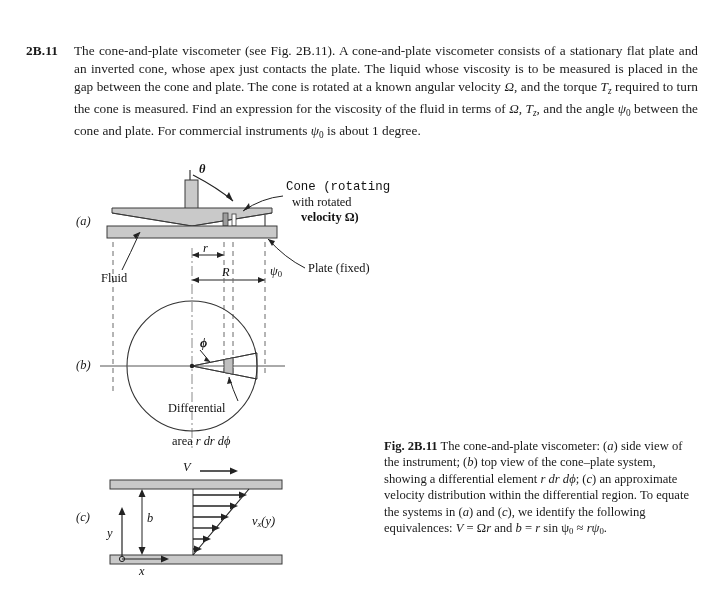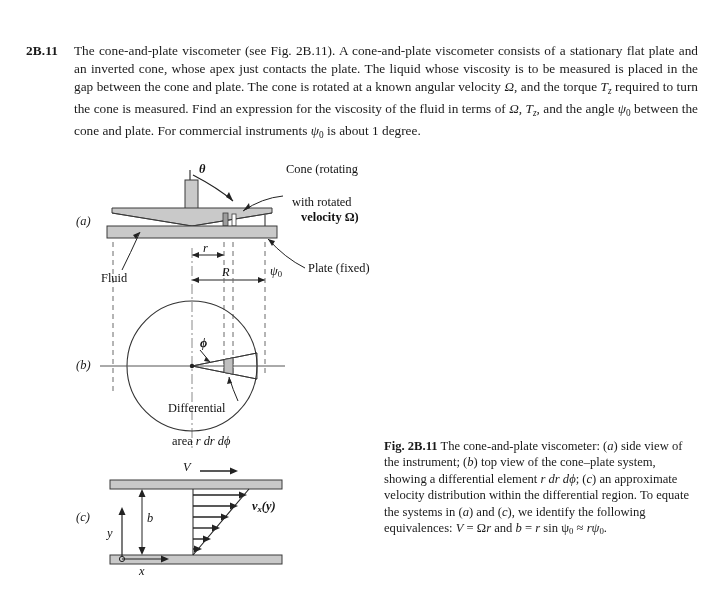--- a/index.html
+++ b/index.html
@@ -167,39 +167,39 @@
     </svg>
 
     <div class="panel-label" style="left:76px;top:56px;">(a)</div>
     <div class="panel-label" style="left:76px;top:200px;">(b)</div>
     <div class="panel-label" style="left:76px;top:352px;">(c)</div>
 
     <div class="fig-txt i" style="left:199px;top:4px;font-weight:bold;">θ</div>
 
     <div class="fig-txt" style="left:270px;top:62px;margin-top:44px;"><span class="it">ψ</span><span class="subu">0</span></div>
 
-    <div class="fig-txt" style="left:286px;top:4px;">Cone (rotating</div>
+    <div class="fig-txt" style="left:286px;top:22px;font-family:Liberation Mono, monospace;">Cone (rotating</div>
     <div class="fig-txt" style="left:292px;top:37px;">with rotated</div>
     <div class="fig-txt" style="left:301px;top:52px;font-weight:bold;">velocity Ω)</div>
 
     <div class="fig-txt" style="left:308px;top:103px;">Plate (fixed)</div>
 
     <div class="fig-txt" style="left:101px;top:113px;">Fluid</div>
 
     <div class="fig-txt i" style="left:203px;top:83px;">r</div>
     <div class="fig-txt i" style="left:222px;top:107px;">R</div>
 
     <div class="fig-txt i" style="left:200px;top:178px;font-weight:bold;">ϕ</div>
 
     <div class="fig-txt" style="left:168px;top:243px;">Differential</div>
     <div class="fig-txt" style="left:172px;top:276px;"><span>area </span><span class="it">r dr dϕ</span></div>
 
     <div class="fig-txt i" style="left:183px;top:302px;">V</div>
     <div class="fig-txt i" style="left:147px;top:353px;">b</div>
     <div class="fig-txt i" style="left:107px;top:368px;">y</div>
     <div class="fig-txt i" style="left:139px;top:406px;">x</div>
 
-    <div class="fig-txt" style="left:252px;top:341px;font-weight:bold;"><span class="it">v</span><span class="sub">x</span><span class="it">(y)</span></div>
+    <div class="fig-txt" style="left:252px;top:356px;"><span class="it">v</span><span class="sub">x</span><span class="it">(y)</span></div>
   </div>
 
   <div class="caption"><b>Fig. 2B.11</b><span>  The cone-and-plate viscometer: (</span><span class="it">a</span><span>) side view of the instrument; (</span><span class="it">b</span><span>) top view of the cone–plate system, showing a differential element </span><span class="it">r dr dϕ</span><span>; (</span><span class="it">c</span><span>) an approximate velocity distribution within the differential region. To equate the systems in (</span><span class="it">a</span><span>) and (</span><span class="it">c</span><span>), we identify the following equivalences: </span><span class="it">V</span><span> = Ω</span><span class="it">r</span><span> and </span><span class="it">b</span><span> = </span><span class="it">r</span><span> sin ψ</span><span class="subu">0</span><span> ≈ </span><span class="it">r</span><span class="it">ψ</span><span class="subu">0</span><span>.</span></div>
 
 </div>
 
 </body></html>

